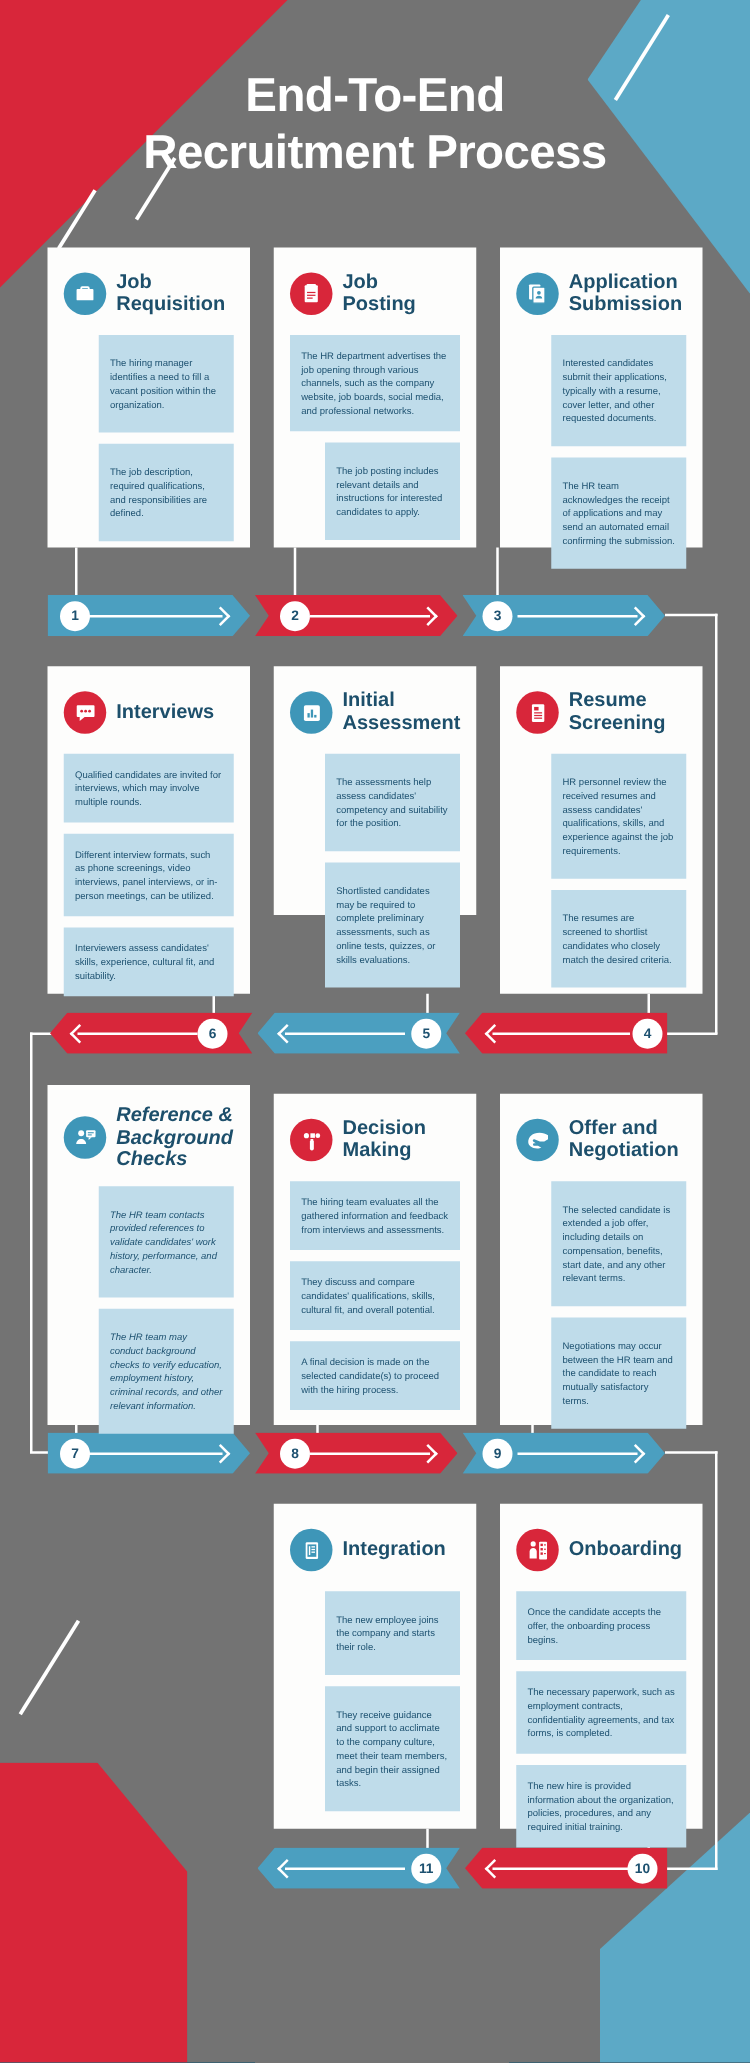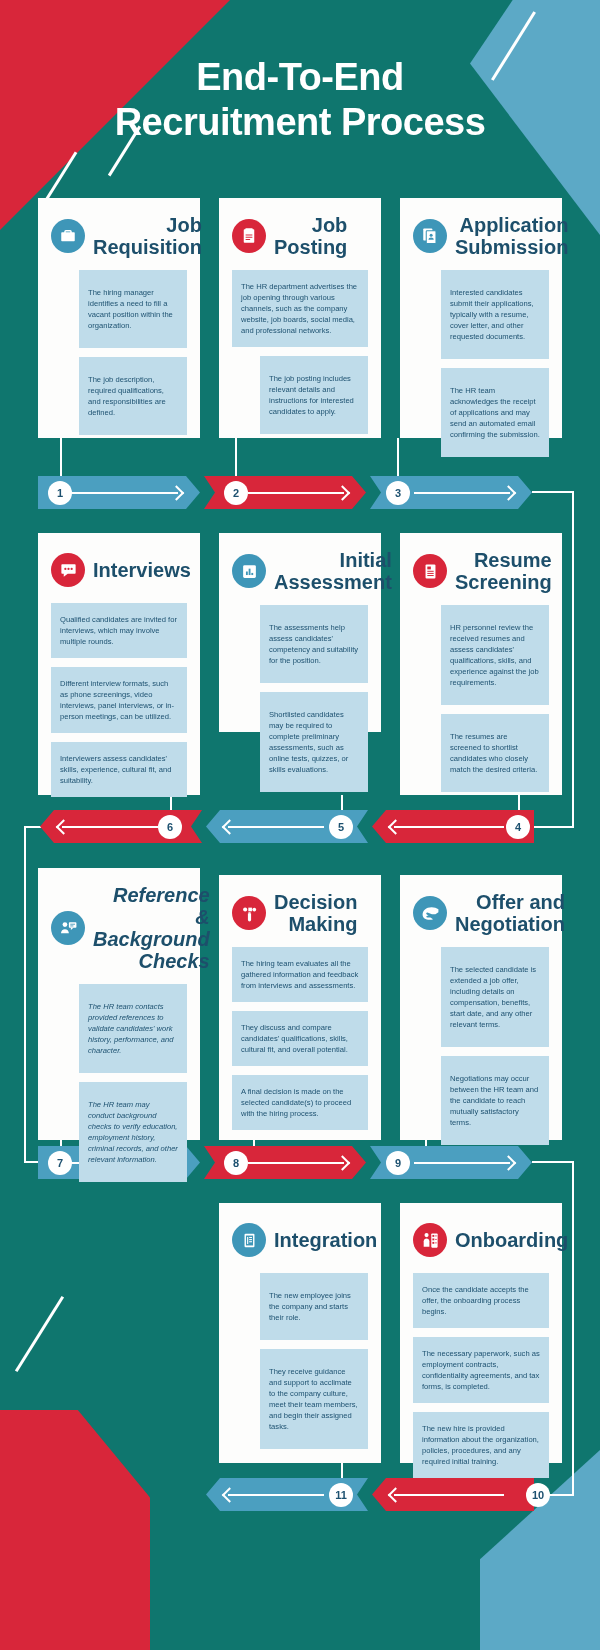--- a/index.html
+++ b/index.html
@@ -5,21 +5,21 @@
   * { box-sizing: border-box; margin: 0; padding: 0; }
   html, body {
     width: 600px; height: 1650px;
     font-family: "Liberation Sans", sans-serif;
     background: #16546e;
     overflow: hidden;
   }
   #stage {
     position: relative;
     width: 600px; height: 1650px;
-    background: #0f766e;
+    background: #737373;
     overflow: hidden;
   }
 
   
   .bg-red-tl {
     position: absolute; left: -10px; top: -10px;
     width: 250px; height: 250px;
     background: #d8263a;
     clip-path: polygon(0 0, 100% 0, 0 100%);
   }
@@ -83,24 +83,23 @@
     flex: 0 0 34px;
     width: 34px; height: 34px;
     border-radius: 50%;
     display: flex; align-items: center; justify-content: center;
   }
   .ic.blue { background: #3e96b8; }
   .ic.red  { background: #d8263a; }
   .ic svg { display: block; }
   .card-title {
     color: #1d4f6b;
-    font-size: 20px;
+    font-size: 16px;
     font-weight: bold;
     line-height: 1.1;
-    text-align: right;
   }
   .bullet {
     background: #bfdcea;
     color: #1d5170;
     font-size: 7.6px;
     line-height: 1.45;
     padding: 11px 9px;
     margin-bottom: 9px;
   }
   .bullet:last-child { margin-bottom: 0; }
@@ -518,16 +517,16 @@
       <div class="shaft" style="left:22px; right:44px;"></div>
       <div class="tip l" style="left:18px;"></div>
     </div>
     <div class="numcircle" style="left:329px;">11</div>
 
     <div class="arw left red flat" style="left:372px; width:162px;">
       <div class="body"></div>
       <div class="shaft" style="left:22px; right:30px;"></div>
       <div class="tip l" style="left:18px;"></div>
     </div>
-    <div class="numcircle" style="left:502px;margin-left:24px;">10</div>
+    <div class="numcircle" style="left:502px;">10</div>
   </div>
 
 </div>
 
 </body></html>

